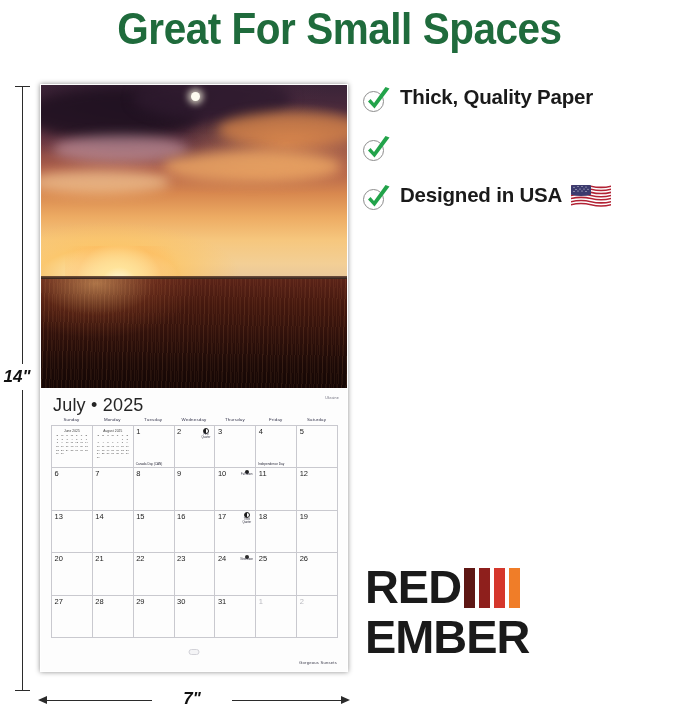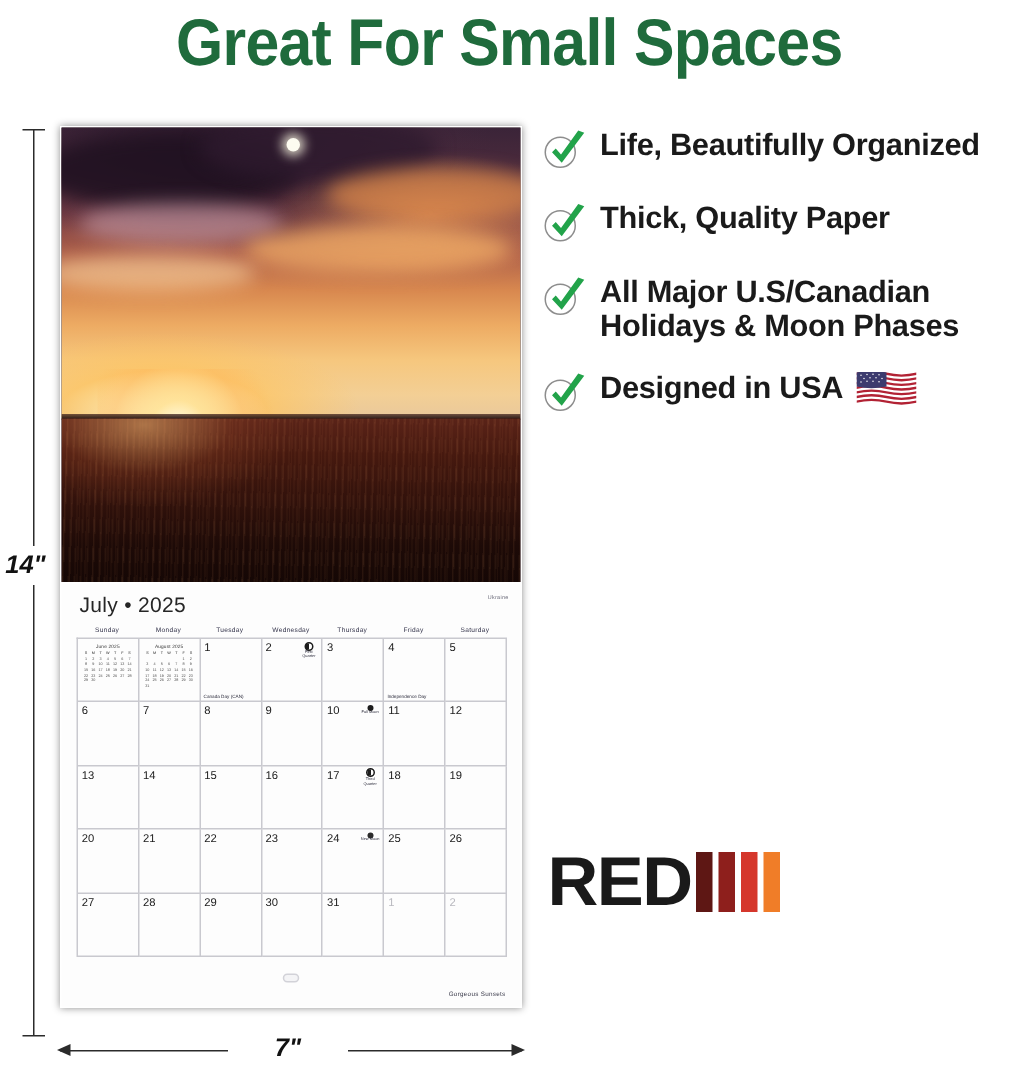--- a/index.html
+++ b/index.html
@@ -81,21 +81,21 @@
   }
   .field:after{
     content:"";position:absolute;inset:0;opacity:.5;
     background-image:
       repeating-linear-gradient(92deg, rgba(255,185,120,.14) 0 1px, rgba(0,0,0,0) 1px 4px),
       repeating-linear-gradient(-88deg, rgba(255,160,100,.10) 0 1px, rgba(0,0,0,0) 1px 5px);
   }
 
   
   .page{position:absolute;left:1px;top:305px;width:306px;height:282px;background:#fdfdfd;}
-  .month-line{position:absolute;left:12px;top:6px;font-size:14px;color:#262626;letter-spacing:.2px;}
+  .month-line{position:absolute;left:12px;top:6px;font-size:18px;color:#262626;letter-spacing:.2px;}
   .photo-credit{position:absolute;right:8px;top:7px;font-size:3.6px;color:#6b6b7a;letter-spacing:.2px;}
   .dow{position:absolute;left:10px;top:28px;width:286px;display:flex;}
   .dow span{flex:1;text-align:center;font-size:4.4px;color:#33334a;letter-spacing:.2px;}
   .grid{position:absolute;left:10px;top:36px;width:286px;height:212px;
         display:grid;grid-template-columns:repeat(7,1fr);grid-template-rows:repeat(5,1fr);
         border-top:.5px solid #c9c9cf;border-left:.5px solid #c9c9cf;}
   .cell{position:relative;border-right:.5px solid #c9c9cf;border-bottom:.5px solid #c9c9cf;overflow:hidden;}
   .dnum{position:absolute;left:2.5px;top:1px;font-size:7.5px;color:#1b1b1b;}
   .dnum.mute{color:#b9b9bf;}
   .hol{position:absolute;left:2px;bottom:1.5px;right:1px;font-size:3.1px;color:#2a2a3a;line-height:1.1;}
@@ -429,39 +429,29 @@
 </div>
 
 <div class="features" id="feature-list">
     <div class="feat">
       <div class="check">
         <div class="ring"></div>
         <div class="tick"><svg viewBox="0 0 30 30" width="30" height="30">
             <path d="M5 15.5 L11.5 22.5 L26.5 2.5 L22.5 1 L11 17 L7.5 13 Z" fill="#22a34a"></path>
           </svg></div>
       </div>
-      <div class="feat-label">Life, Beautifully Organized</div>
-    </div>
-    <div class="feat">
-      <div class="check">
-        <div class="ring"></div>
-        <div class="tick"><svg viewBox="0 0 30 30" width="30" height="30">
-            <path d="M5 15.5 L11.5 22.5 L26.5 2.5 L22.5 1 L11 17 L7.5 13 Z" fill="#22a34a"></path>
-          </svg></div>
-      </div>
       <div class="feat-label">Thick, Quality Paper</div>
     </div>
     <div class="feat">
       <div class="check">
         <div class="ring"></div>
         <div class="tick"><svg viewBox="0 0 30 30" width="30" height="30">
             <path d="M5 15.5 L11.5 22.5 L26.5 2.5 L22.5 1 L11 17 L7.5 13 Z" fill="#22a34a"></path>
           </svg></div>
       </div>
-      <div class="feat-label">All Major U.S/Canadian Holidays &amp; Moon Phases</div>
     </div>
     <div class="feat">
       <div class="check">
         <div class="ring"></div>
         <div class="tick"><svg viewBox="0 0 30 30" width="30" height="30">
             <path d="M5 15.5 L11.5 22.5 L26.5 2.5 L22.5 1 L11 17 L7.5 13 Z" fill="#22a34a"></path>
           </svg></div>
       </div>
       <div class="feat-label">Designed in USA<span class="flag"><svg viewBox="0 0 40 22" width="40" height="22">
             <g>
@@ -495,13 +485,16 @@
 <div class="logo">
   <div class="logo-row">
     <div class="logo-word">RED</div>
     <div class="bars" id="logo-bars">
         <div class="bar" style="background: rgb(94, 23, 20);"></div>
         <div class="bar" style="background: rgb(142, 31, 28);"></div>
         <div class="bar" style="background: rgb(213, 55, 44);"></div>
         <div class="bar" style="background: rgb(240, 125, 40);"></div>
       </div>
   </div>
+  <div class="logo-row logo-row2">
+    <div class="logo-word">EMBER</div>
+  </div>
 </div>
 
 </body></html>

